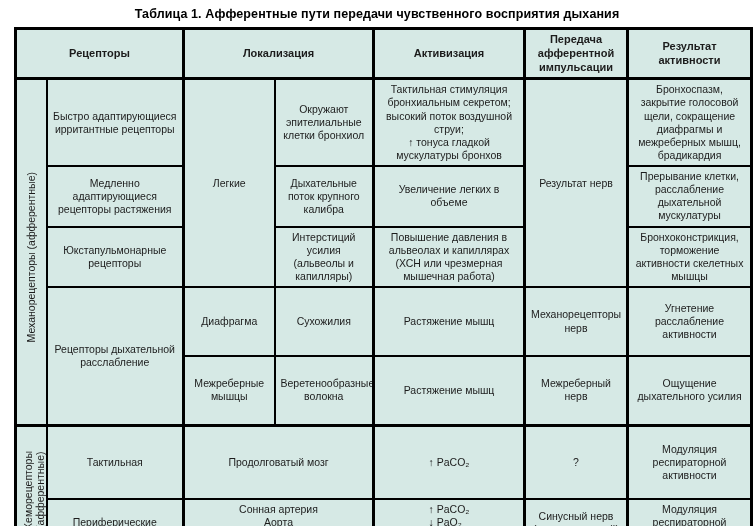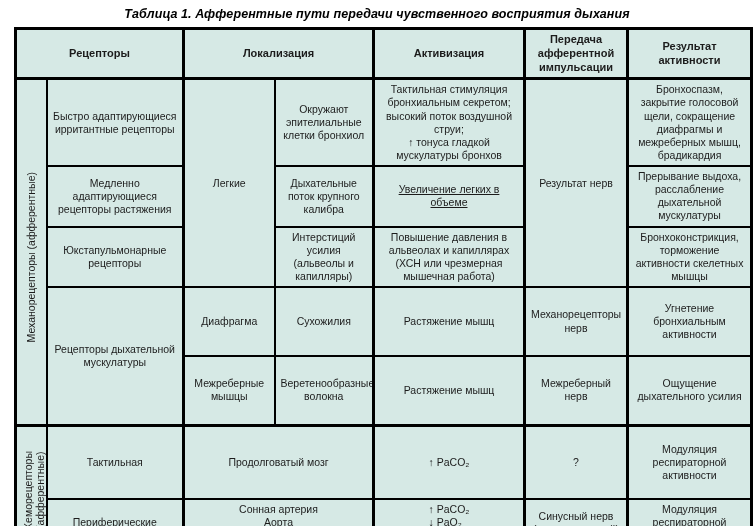--- a/index.html
+++ b/index.html
@@ -12,21 +12,20 @@
     overflow: hidden;
   }
   .page { width: 754px; height: 526px; position: relative; }
   .title {
     margin: 7px 10px 6px 10px;
     text-align: center;
     font-size: 12.5px;
     font-weight: bold;
     color: #000;
     letter-spacing: 0.1px;
-    font-style: italic;
   }
   table.grid {
     border-collapse: collapse;
     table-layout: fixed;
     margin-left: 14px;
     width: 736px;
     border: 3px solid #000;
   }
   table.grid th, table.grid td {
     border: 2px solid #000;
@@ -51,21 +50,21 @@
   .vlabel {
     display: inline-block;
     writing-mode: vertical-rl;
     transform: rotate(180deg);
     white-space: pre-line;
     font-size: 10.5px;
     line-height: 1.15;
     text-align: center;
     max-height: 320px;
   }
-  .ta-left { text-align: left; text-decoration: underline; }
+  .ta-left { text-align: left; }
   .block-left {
     display: inline-block;
     text-align: left;
     white-space: pre-line;
   }
 </style>
 </head>
 <body>
 
 <div class="page">
@@ -104,37 +103,37 @@
         <td class="br3">Тактильная стимуляция бронхиальным секретом; высокий поток воздушной струи;
 ↑ тонуса гладкой мускулатуры бронхов</td>
         <td rowspan="3" class="br3">Результат нерв</td>
         <td>Бронхоспазм, закрытие голосовой щели, сокращение диафрагмы и межреберных мышц, брадикардия</td>
       </tr>
 
       <tr style="height:60px">
         <td class="br3">Медленно адаптирующиеся рецепторы растяжения</td>
         <td class="br3">Дыхательные поток крупного калибра</td>
         <td class="br3 ta-left">Увеличение легких в объеме</td>
-        <td>Прерывание выдоха, расслабление дыхательной мускулатуры</td>
+        <td>Прерывание клетки, расслабление дыхательной мускулатуры</td>
       </tr>
 
       <tr style="height:55px">
         <td class="br3">Юкстапульмонарные рецепторы</td>
         <td class="br3">Интерстиций усилия (альвеолы и капилляры)</td>
         <td class="br3">Повышение давления в альвеолах и капиллярах (ХСН или чрезмерная мышечная работа)</td>
         <td>Бронхоконстрикция, торможение активности скелетных мышцы</td>
       </tr>
 
       <tr style="height:69px">
-        <td rowspan="2" class="br3">Рецепторы дыхательной мускулатуры</td>
+        <td rowspan="2" class="br3">Рецепторы дыхательной расслабление</td>
         <td>Диафрагма</td>
         <td class="br3">Сухожилия</td>
         <td class="br3">Растяжение мышц</td>
         <td class="br3">Механорецепторы нерв</td>
-        <td>Угнетение бронхиальным активности</td>
+        <td>Угнетение расслабление активности</td>
       </tr>
 
       <tr style="height:69px">
         <td>Межреберные мышцы</td>
         <td class="br3">Веретенообразные волокна</td>
         <td class="br3">Растяжение мышц</td>
         <td class="br3">Межреберный нерв</td>
         <td>Ощущение дыхательного усилия</td>
       </tr>
 

